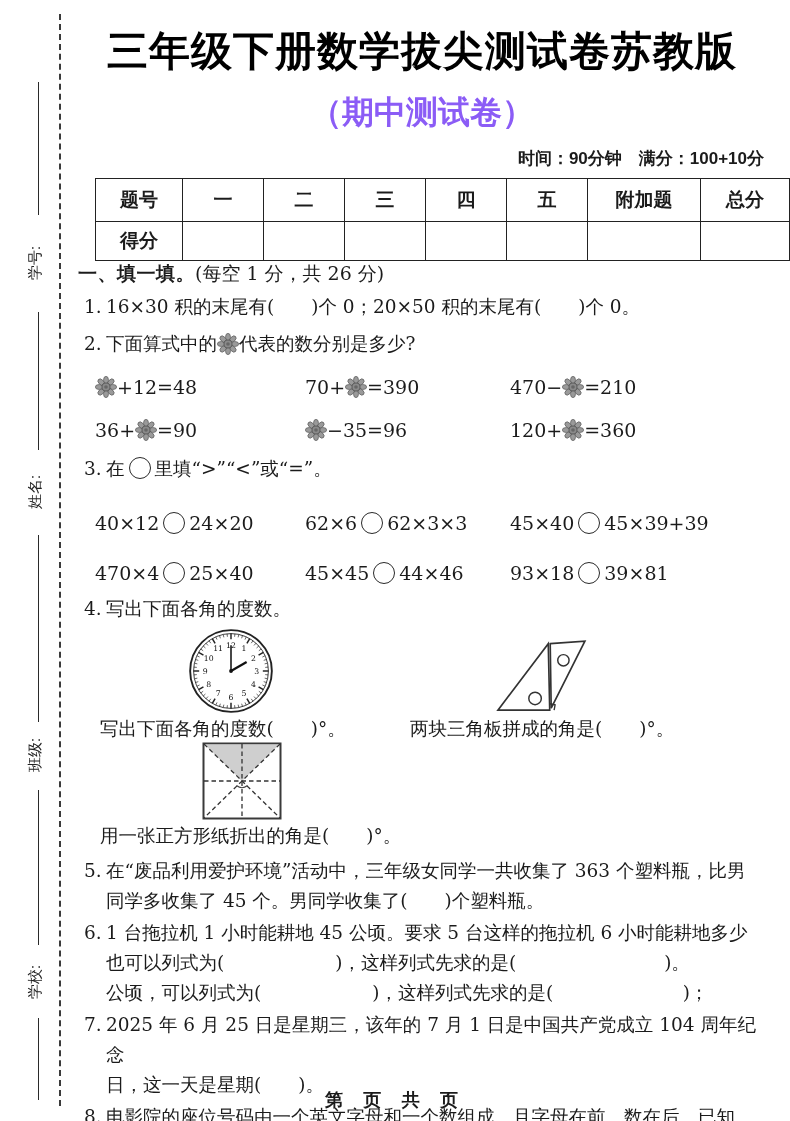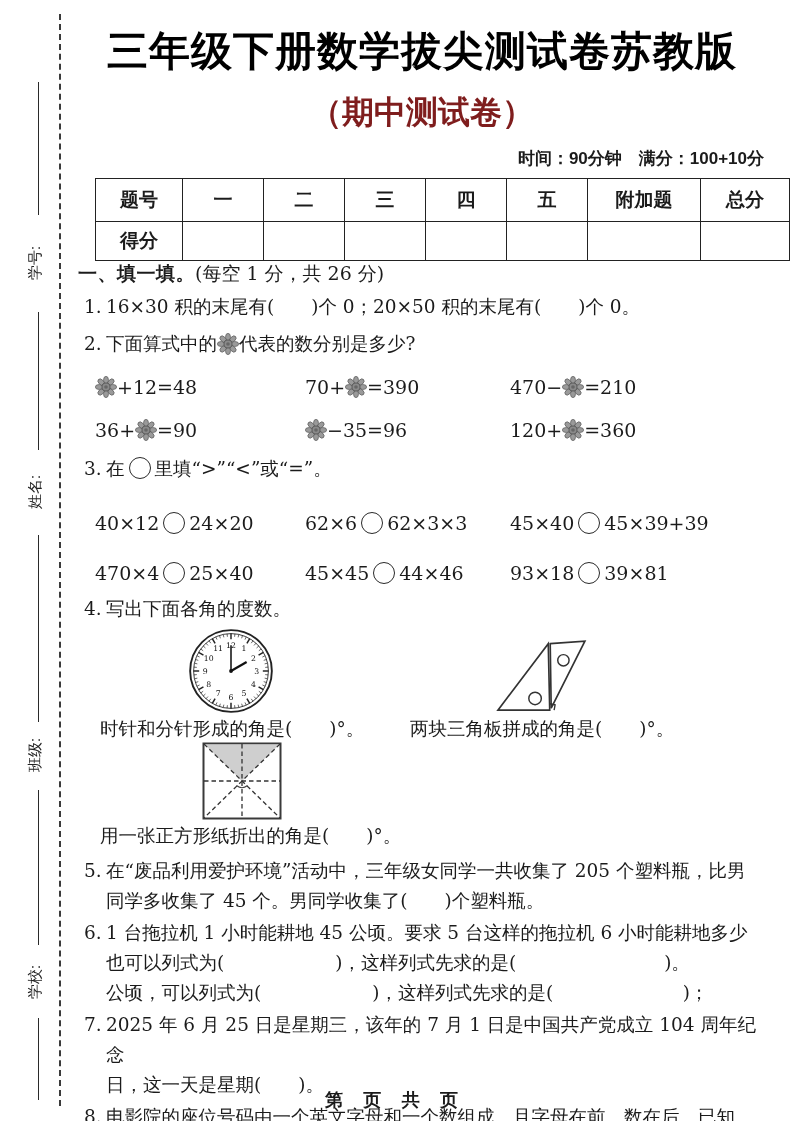--- a/index.html
+++ b/index.html
@@ -15,21 +15,21 @@
     border-left:2px dashed #3a3a3a; }
   .side-line { position:absolute; left:38px; width:0; border-left:1.6px solid #2a2a2a; }
   .side-label { position:absolute; left:5px; width:62px; height:20px; text-align:center;
     font-size:15px; transform:rotate(-90deg); white-space:nowrap; color:#222; }
 
   
   .main { position:absolute; left:78px; top:0; width:688px; }
   .title { margin:26px 0 0; text-align:center; font-size:41px; line-height:50px;
     font-weight:800; letter-spacing:1px; color:#000; }
   .subtitle { margin:15px 0 0; text-align:center; font-size:32px; line-height:42px;
-    font-weight:800; color:#7f1d1d; }
+    font-weight:800; color:#8b5cf6; }
   .meta { margin-top:15px; text-align:right; font-size:17px; line-height:22px;
     font-weight:700; padding-right:2px; }
 
   table.score { border-collapse:collapse; margin-top:8px; margin-left:17px;
     width:670px; table-layout:fixed; }
   table.score td { border:1.8px solid #222; text-align:center; font-size:19px;
     font-weight:700; font-family:"Liberation Sans","DejaVu Sans",sans-serif; }
   table.score tr.hdr td { height:40px; }
   table.score tr.scr td { height:36px; }
 
@@ -319,41 +319,41 @@
           <polygon points="10,82 63,82 61.5,14" fill="#fff" stroke="#333" stroke-width="1.7"></polygon>
           <polygon points="63.5,14 99,11.5 64.5,80" fill="#fff" stroke="#333" stroke-width="1.7"></polygon>
           <circle cx="77" cy="31" r="5.8" fill="#fff" stroke="#333" stroke-width="1.5"></circle>
           <circle cx="48" cy="70" r="6.4" fill="#fff" stroke="#333" stroke-width="1.5"></circle>
           <path d="M 63,75.5 L 68.5,76.5 L 67.5,82" fill="none" stroke="#333" stroke-width="1.4"></path>
         </svg>
       </span>
     </div>
 
     <div class="cap-row">
-      <span class="cap1">时针和分针形成的角是(　　)°。</span>
+      <span class="cap1">写出下面各角的度数(　　)°。</span>
       <span class="cap2">两块三角板拼成的角是(　　)°。</span>
     </div>
 
     <div class="square-wrap">
       <svg viewBox="0 0 80 78" width="80" height="78">
         <rect x="1.5" y="1.5" width="77" height="75" fill="#fff" stroke="#3a3a3a" stroke-width="2"></rect>
         <polygon points="2.5,2.5 77.5,2.5 40,39" fill="#cfcfcf" stroke="none"></polygon>
         <line x1="2" y1="2" x2="78" y2="76" stroke="#333" stroke-width="1.3" stroke-dasharray="4.5,3"></line>
         <line x1="78" y1="2" x2="2" y2="76" stroke="#333" stroke-width="1.3" stroke-dasharray="4.5,3"></line>
         <line x1="40" y1="2" x2="40" y2="76" stroke="#333" stroke-width="1.3" stroke-dasharray="4.5,3"></line>
         <line x1="2" y1="39" x2="78" y2="39" stroke="#333" stroke-width="1.3" stroke-dasharray="4.5,3"></line>
         <path d="M 34.5,43.5 Q 40,48 45.5,43.5" fill="none" stroke="#444" stroke-width="1.1"></path>
       </svg>
     </div>
 
     <div class="cap-single">用一张正方形纸折出的角是(　　)°。</div>
 
     <div class="q" style="margin-top:8px">
       <span class="qnum">5.</span>
-        <div class="q-line">在“废品利用爱护环境”活动中，三年级女同学一共收集了 205 个塑料瓶，比男</div>
+        <div class="q-line">在“废品利用爱护环境”活动中，三年级女同学一共收集了 363 个塑料瓶，比男</div>
         <div class="q-line">同学多收集了 45 个。男同学收集了(　　)个塑料瓶。</div>
     </div>
 
     <div class="q" style="margin-top:2px">
       <span class="qnum">6.</span>
         <div class="q-line">1 台拖拉机 1 小时能耕地 45 公顷。要求 5 台这样的拖拉机 6 小时能耕地多少</div>
         <div class="q-line">也可以列式为(　　　　　　)，这样列式先求的是(　　　　　　　　)。</div>
         <div class="q-line">公顷，可以列式为(　　　　　　)，这样列式先求的是(　　　　　　　)；</div>
     </div>
 

